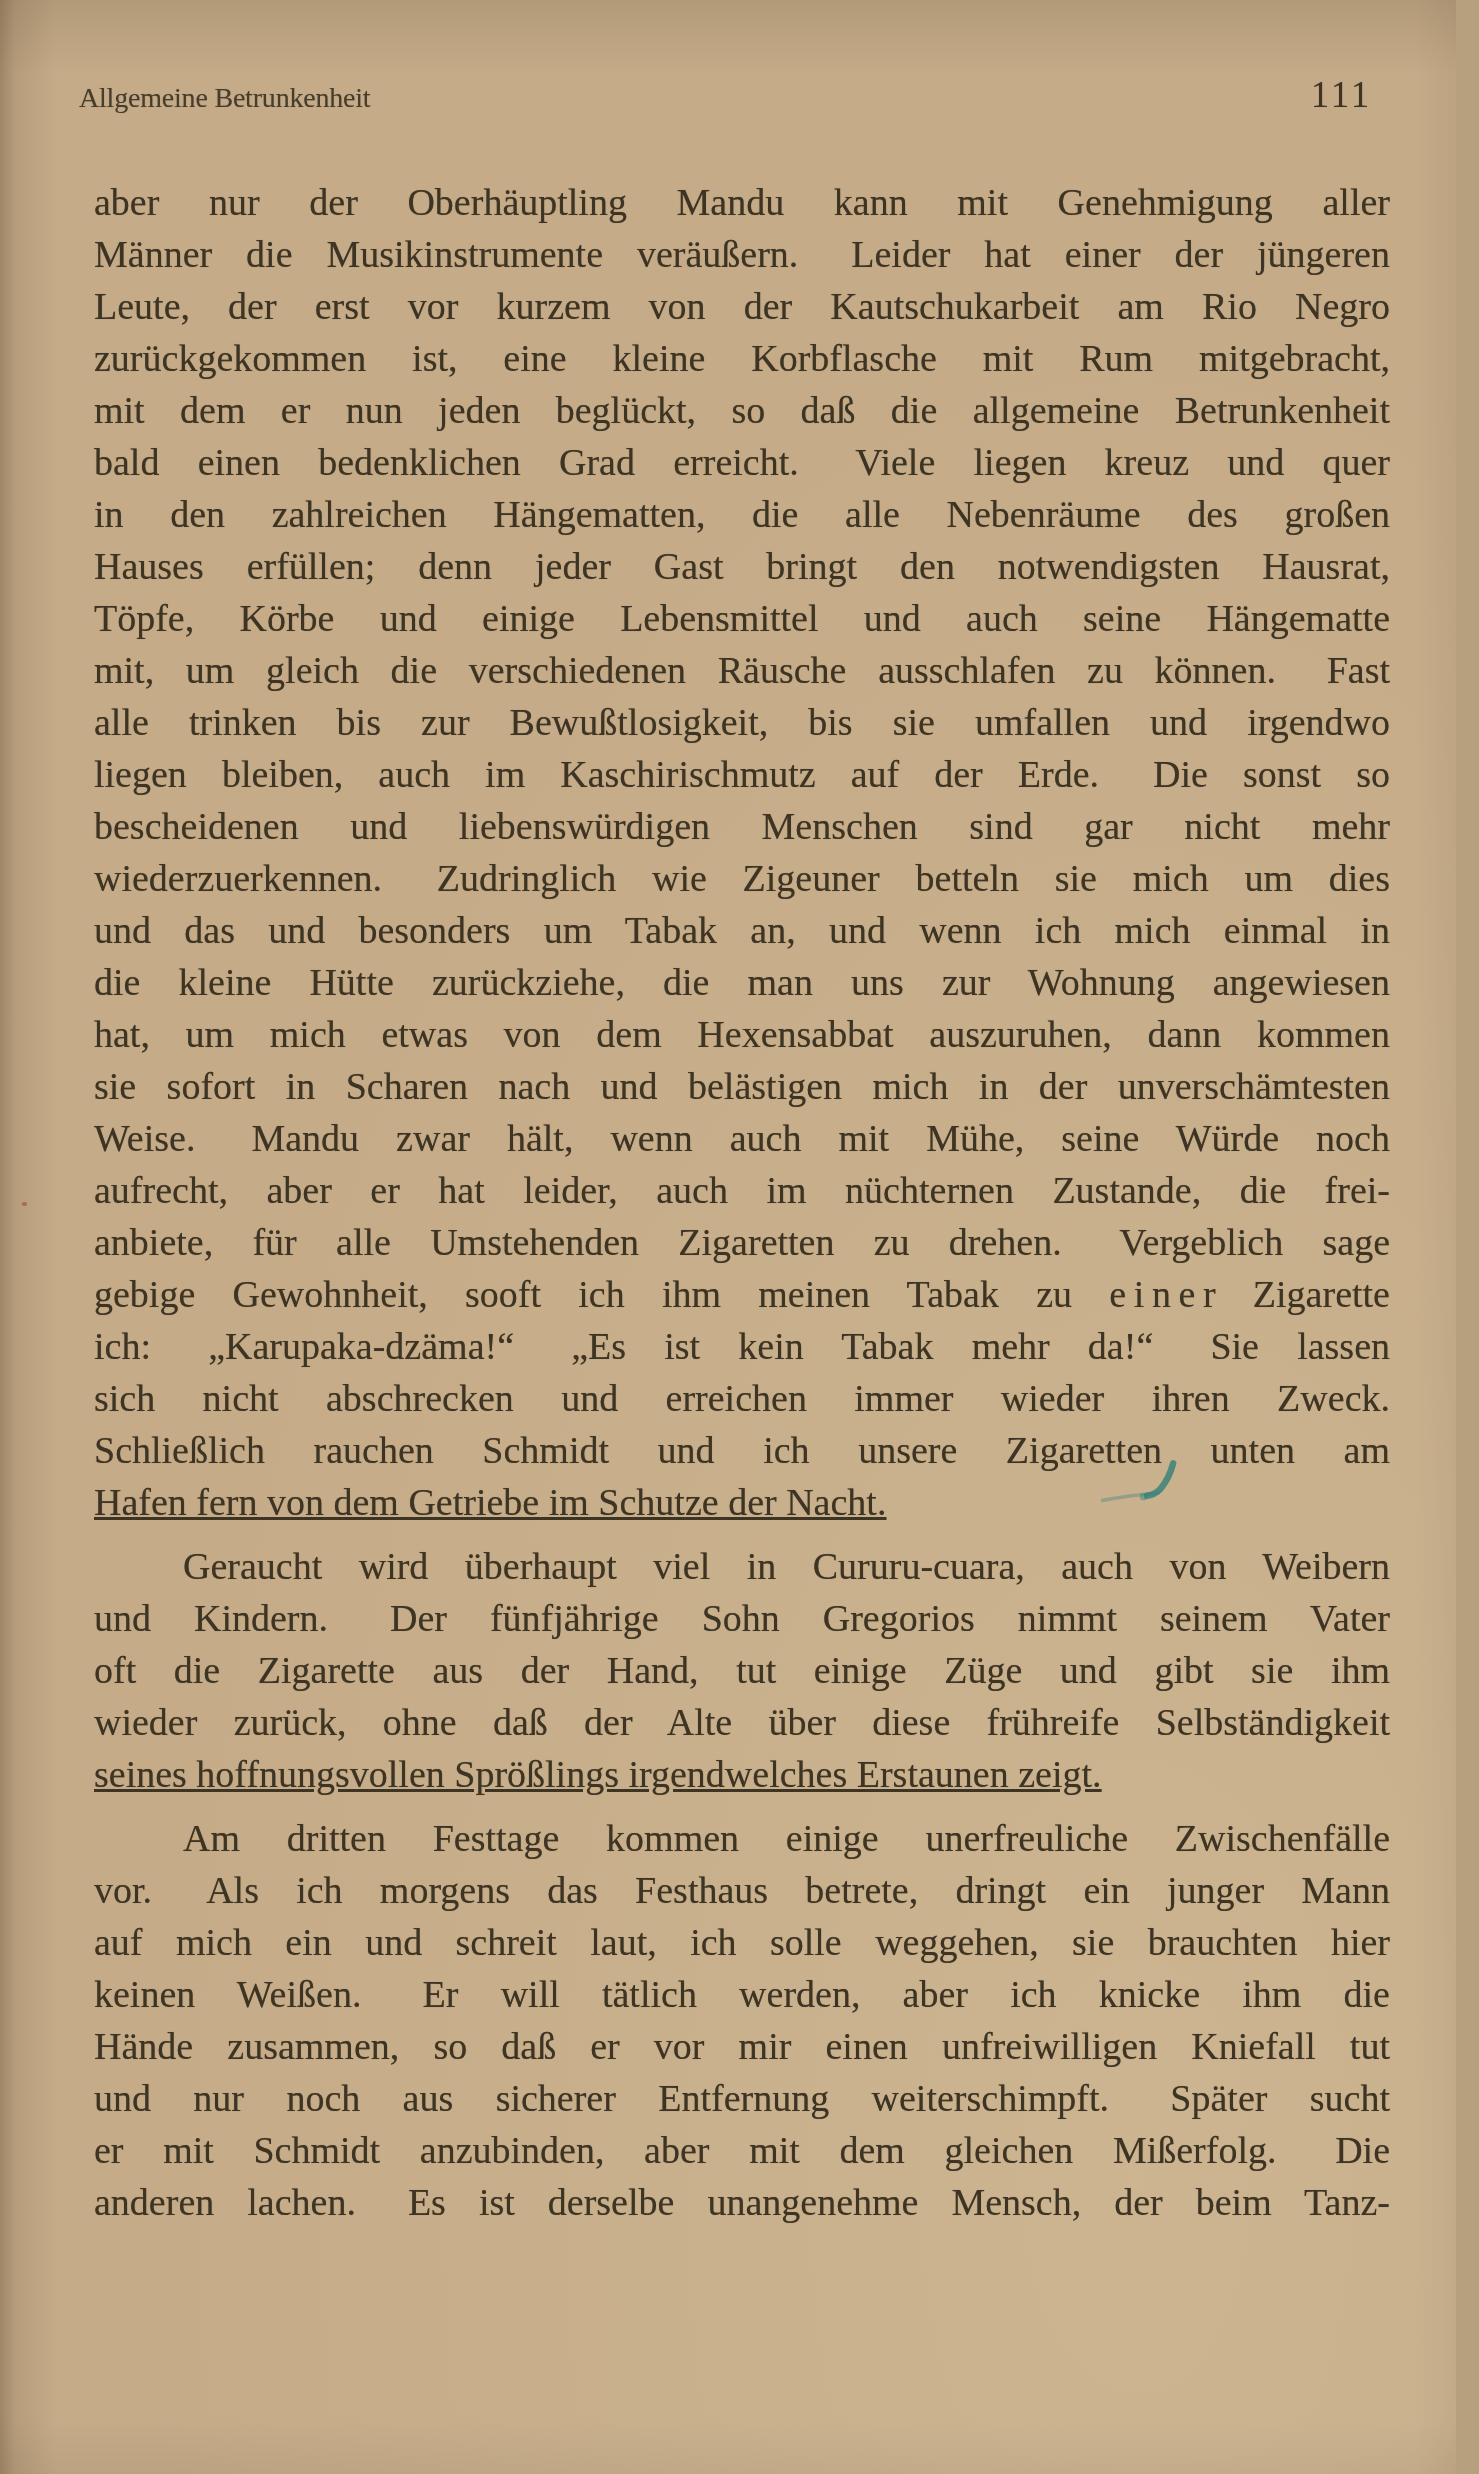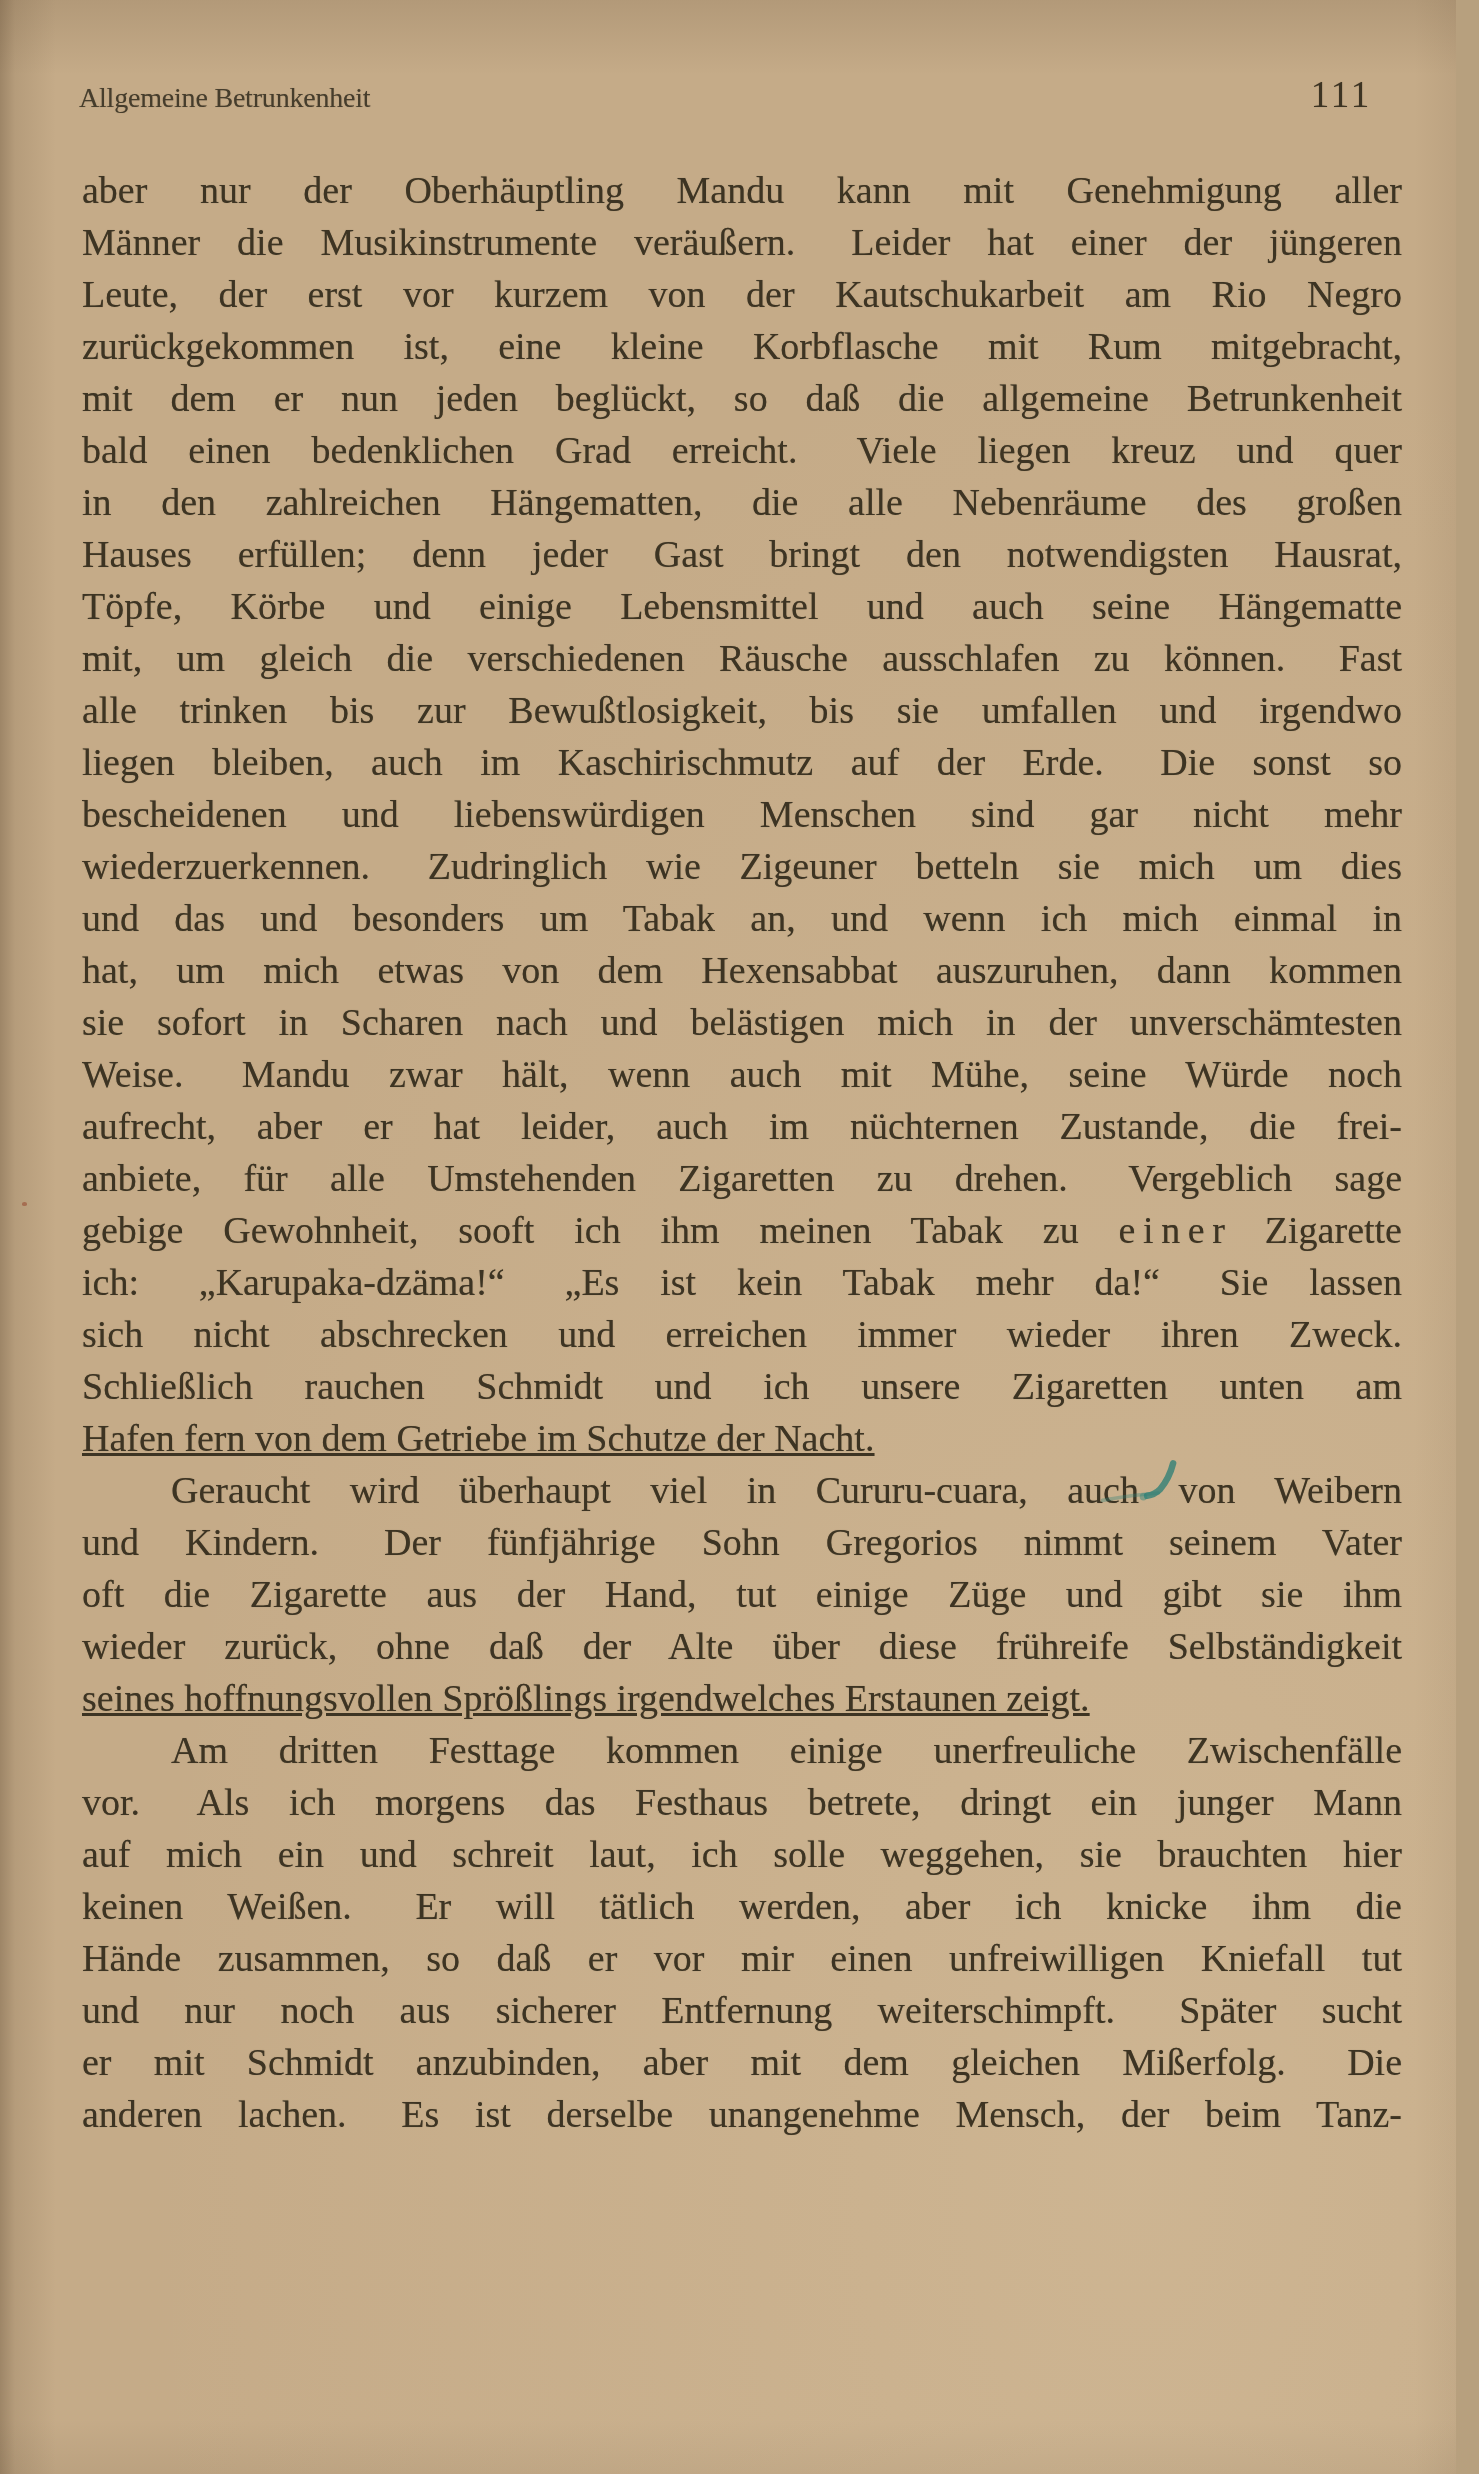--- a/index.html
+++ b/index.html
@@ -43,21 +43,21 @@
     color: var(--ink, #3d3423);
     text-shadow: 0 0 0.9px rgba(61,52,35,0.35);
     margin-left: 25px;
   }
   .text-block {
     position: absolute;
     left: 82px;
     top: 164px;
     width: 1320px;
   }
-  .paragraph { margin: 0; }
+  .paragraph { margin: 12px; }
   .line {
     font-size: 38px;
     line-height: 52px;
     height: 52px;
     text-align: justify;
     text-align-last: justify;
     white-space: normal;
     text-shadow: 0 0 0.7px rgba(61,52,35,0.55);
   }
   .line.no-justify {
@@ -103,20 +103,21 @@
         <div class="line">bald einen bedenklichen Grad erreicht.  Viele liegen kreuz und quer</div>
         <div class="line">in den zahlreichen Hängematten, die alle Nebenräume des großen</div>
         <div class="line">Hauses erfüllen; denn jeder Gast bringt den notwendigsten Hausrat,</div>
         <div class="line">Töpfe, Körbe und einige Lebensmittel und auch seine Hängematte</div>
         <div class="line">mit, um gleich die verschiedenen Räusche ausschlafen zu können.  Fast</div>
         <div class="line">alle trinken bis zur Bewußtlosigkeit, bis sie umfallen und irgendwo</div>
         <div class="line">liegen bleiben, auch im Kaschirischmutz auf der Erde.  Die sonst so</div>
         <div class="line">bescheidenen und liebenswürdigen Menschen sind gar nicht mehr</div>
         <div class="line">wiederzuerkennen.  Zudringlich wie Zigeuner betteln sie mich um dies</div>
         <div class="line">und das und besonders um Tabak an, und wenn ich mich einmal in</div>
+        <div class="line">die kleine Hütte zurückziehe, die man uns zur Wohnung angewiesen</div>
         <div class="line">hat, um mich etwas von dem Hexensabbat auszuruhen, dann kommen</div>
         <div class="line">sie sofort in Scharen nach und belästigen mich in der unverschämtesten</div>
         <div class="line">Weise.  Mandu zwar hält, wenn auch mit Mühe, seine Würde noch</div>
         <div class="line">aufrecht, aber er hat leider, auch im nüchternen Zustande, die frei-</div>
         <div class="line">anbiete, für alle Umstehenden Zigaretten zu drehen.  Vergeblich sage</div>
         <div class="line">gebige Gewohnheit, sooft ich ihm meinen Tabak zu e i n e r Zigarette</div>
         <div class="line">ich:  „Karupaka-dzäma!“  „Es ist kein Tabak mehr da!“  Sie lassen</div>
         <div class="line">sich nicht abschrecken und erreichen immer wieder ihren Zweck.</div>
         <div class="line">Schließlich rauchen Schmidt und ich unsere Zigaretten unten am</div>
         <div class="line no-justify">Hafen fern von dem Getriebe im Schutze der Nacht.</div>

